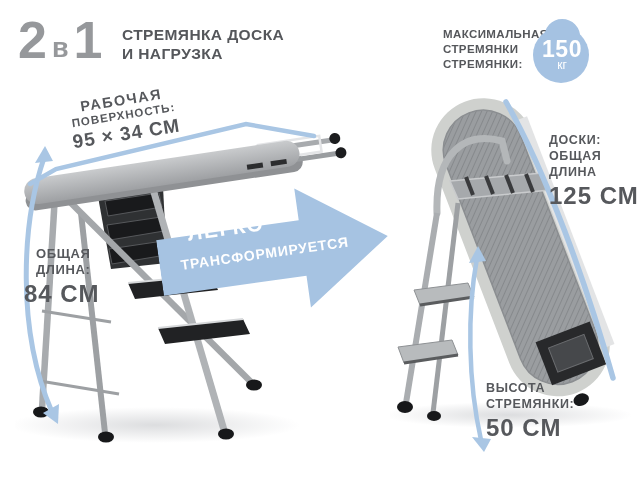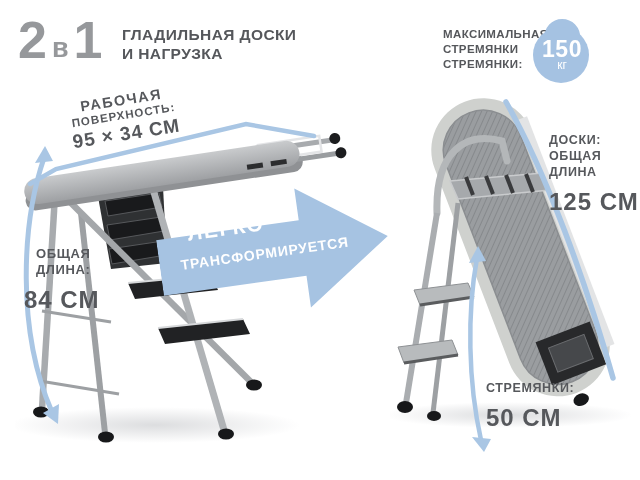--- a/index.html
+++ b/index.html
@@ -12,21 +12,21 @@
   .badge .small{font-size:27px;padding:0 5px 4px 6px;}
   .title{left:122px;top:25px;color:#55575b;font-weight:bold;font-size:15.5px;line-height:19px;letter-spacing:.4px;}
   
   .maxload{left:443px;top:27px;color:#55575b;font-weight:bold;font-size:11.5px;line-height:15px;letter-spacing:.4px;}
   .kb-num{left:533px;top:36px;width:58px;text-align:center;color:#fff;font-weight:bold;font-size:23px;letter-spacing:.5px;}
   .kb-unit{left:533px;top:58px;width:58px;text-align:center;color:#fff;font-weight:normal;font-size:12px;}
   
   .ann{color:#56585c;font-weight:bold;letter-spacing:.6px;}
   .ann .l{font-size:13px;line-height:16px;margin-left:12px;}
   .ann .l2{font-size:12.5px;line-height:16px;}
-  .ann .big{font-size:24px;line-height:28px;letter-spacing:1px;margin-top:8px;}
+  .ann .big{font-size:24px;line-height:28px;letter-spacing:1px;margin-top:2px;}
   .worksurf{left:44px;top:92px;width:160px;text-align:center;transform:rotate(-9deg);transform-origin:50% 50%;}
   .worksurf .wl1{font-size:14.5px;line-height:16px;letter-spacing:1.5px;}
   .worksurf .wl2{font-size:11.5px;line-height:15px;letter-spacing:1px;}
   .worksurf .wl3{font-size:19px;line-height:22px;letter-spacing:1px;}
   .totheight{left:24px;top:246px;}
   .boardlen{left:549px;top:132px;}
   .ladheight{left:486px;top:380px;}
   
   .t-arrow{left:160px;top:206px;width:232px;height:124px;transform:rotate(-8deg);transform-origin:0 50%;}
   .t-arrow .a1{position:absolute;left:32px;top:20px;color:#fff;font-weight:bold;font-size:21px;letter-spacing:1.5px;}
@@ -134,21 +134,21 @@
       <polygon points="484,452 472,437 491,439"></polygon>
     </g>
   </svg>
 
   <div class="abs badge">
     <span class="big">2</span>
     <span class="small">в</span>
     <span class="big">1</span>
   </div>
   <div class="abs title">
-    <div>ГЛАДИЛЬНАЯ ДОСКИ</div>
+    <div>СТРЕМЯНКА ДОСКА</div>
     <div>И НАГРУЗКА</div>
   </div>
 
   <div class="abs maxload">
     <div>МАКСИМАЛЬНАЯ</div>
     <div>СТРЕМЯНКИ</div>
     <div>СТРЕМЯНКИ:</div>
   </div>
   <svg class="abs noptr" style="left:531px;top:8px" width="64" height="78" viewBox="0 0 64 78">
     <path d="M 18,32 C 16,10 46,10 45,32" fill="none" stroke="#a5c2e2" stroke-width="9" stroke-linecap="round"></path>
@@ -169,20 +169,21 @@
     <div class="big">84 СМ</div>
   </div>
 
   <div class="abs ann boardlen">
     <div class="l2">ДОСКИ:</div>
     <div class="l2">ОБЩАЯ ДЛИНА</div>
     <div class="big">125 СМ</div>
   </div>
 
   <div class="abs ann ladheight">
+    <div class="l2">ВЫСОТА</div>
     <div class="l2">СТРЕМЯНКИ:</div>
     <div class="big">50 СМ</div>
   </div>
 
   <div class="abs t-arrow">
     <svg width="232" height="124" viewBox="0 0 232 124">
       <polygon points="0,34 144,34 144,2 230,62 144,122 144,90 0,90" fill="#a6c3e2"></polygon>
     </svg>
     <span class="a1">ЛЕГКО</span>
     <span class="a2">ТРАНСФОРМИРУЕТСЯ</span>

